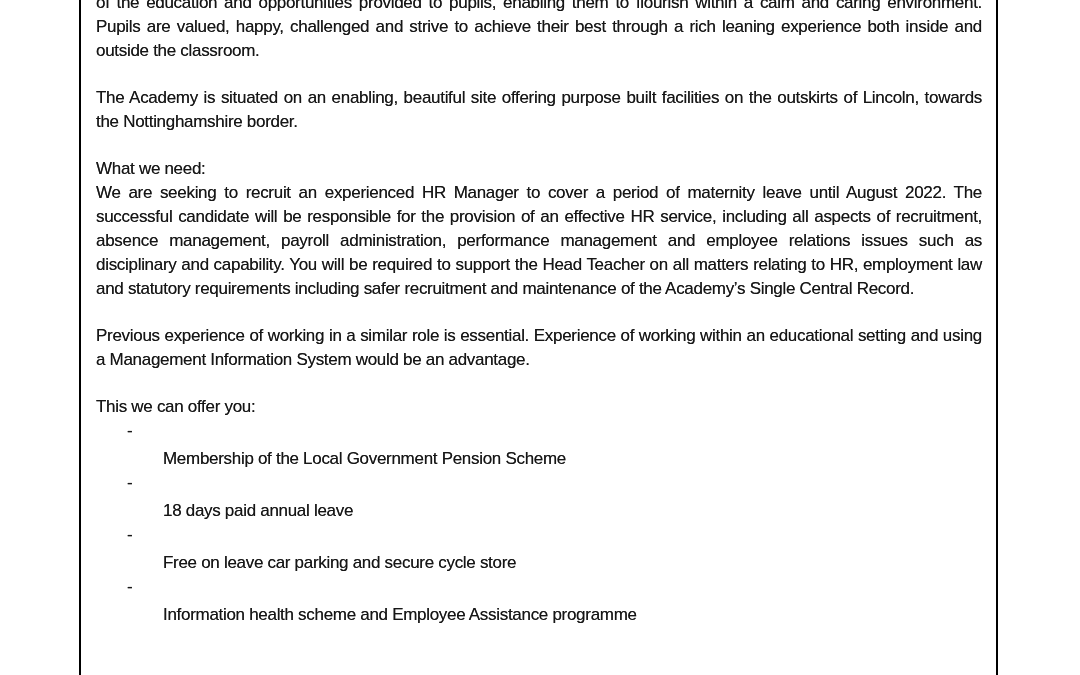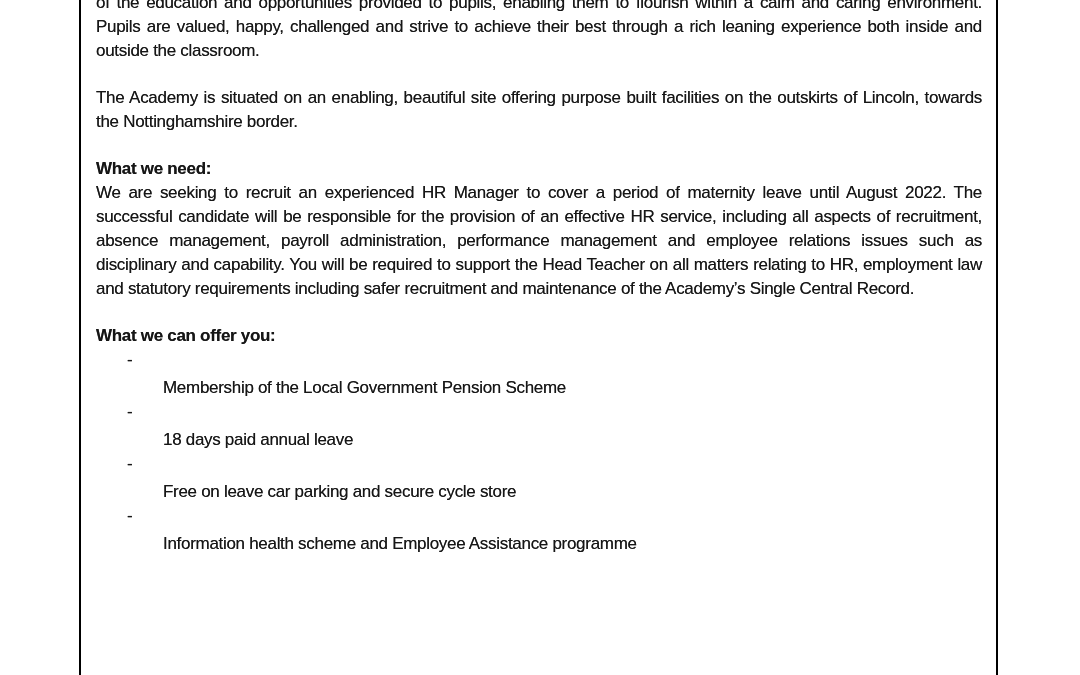--- a/index.html
+++ b/index.html
@@ -35,21 +35,21 @@
     margin: 0;
     font-size: 17px;
     line-height: 24px;
     letter-spacing: -0.3px;
   }
   .content p {
     text-align: justify;
     margin-bottom: 23px;
   }
   .content h2 {
-    font-weight: bold;
+    font-weight: normal;
     margin-bottom: 0;
   }
   ul.benefits {
     list-style: none;
     margin: 0;
     padding: 0;
   }
   ul.benefits li {
     display: flex;
   }
@@ -71,23 +71,24 @@
 <div class="content">
   <p>of the education and opportunities provided to pupils, enabling them to flourish within a calm and caring environment. Pupils are valued, happy, challenged and strive to achieve their best through a rich leaning experience both inside and outside the classroom.</p>
 
   <p>The Academy is situated on an enabling, beautiful site offering purpose built facilities on the outskirts of Lincoln, towards the Nottinghamshire border.</p>
 
   <h2>What we need:</h2>
 
   <p>We are seeking to recruit an experienced HR Manager to cover a period of maternity leave until August 2022. The successful candidate will be responsible for the provision of an effective HR service, including all aspects of recruitment, absence management, payroll administration, performance management and employee relations issues such as disciplinary and capability. You will be required to support the Head Teacher on all matters relating to HR, employment law and statutory requirements including safer recruitment and maintenance of the Academy’s Single Central Record.</p>
 
 
+  <p>Previous experience of working in a similar role is essential. Experience of working within an educational setting and using a Management Information System would be an advantage.</p>
 
 
-  <h2>What we can offer you:</h2>
+  <h2>This we can offer you:</h2>
 
   <ul class="benefits">
     <li>
       <span class="dash">-</span>
       <span class="li-text">Membership of the Local Government Pension Scheme</span>
     </li>
     <li>
       <span class="dash">-</span>
       <span class="li-text">18 days paid annual leave</span>
     </li>

